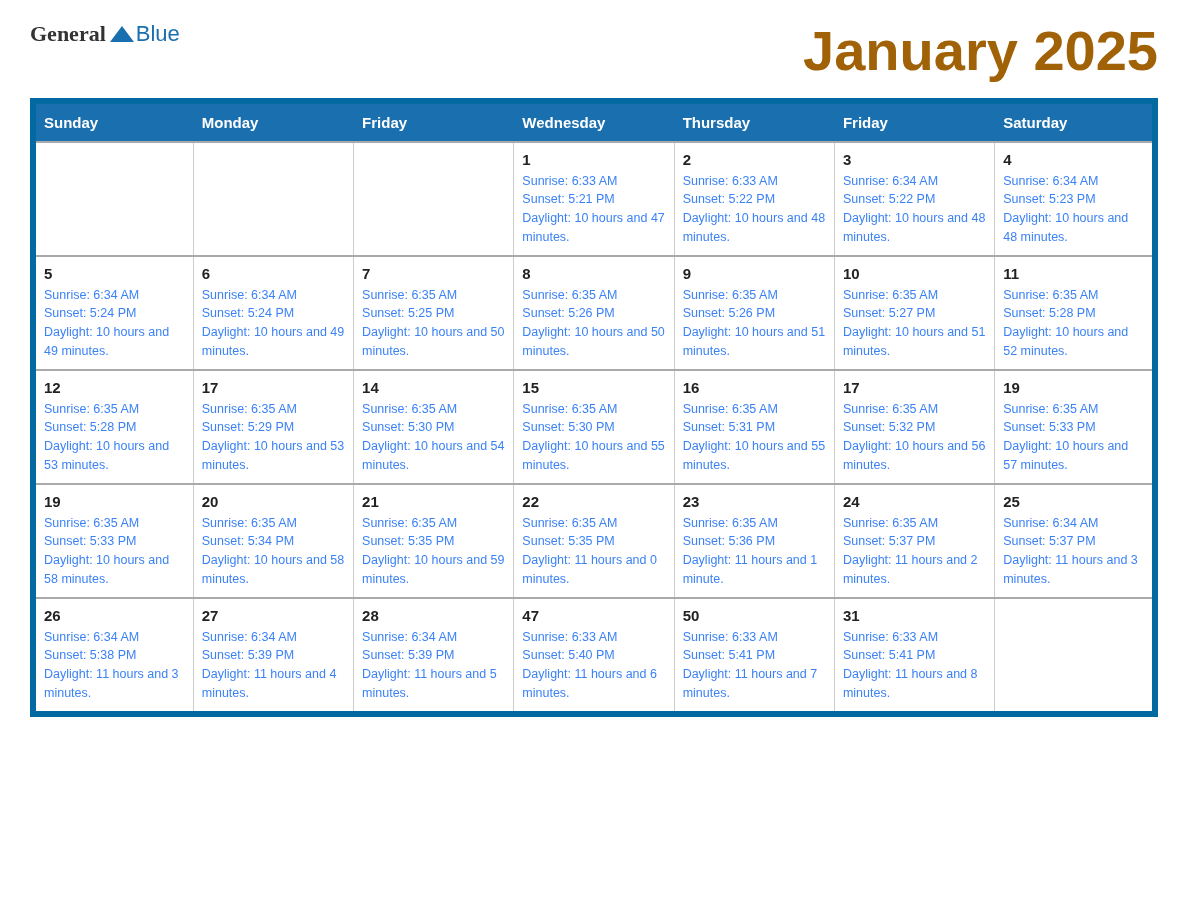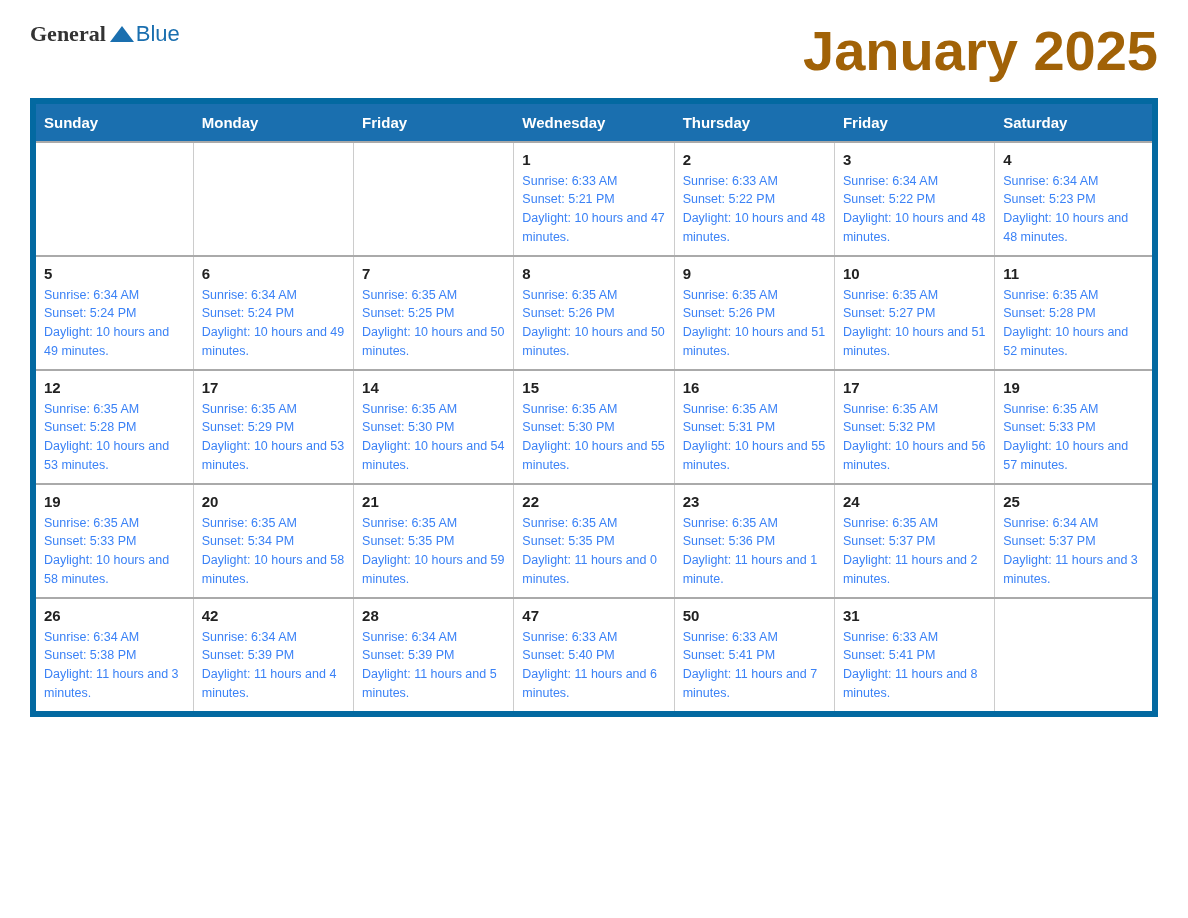--- a/index.html
+++ b/index.html
@@ -235,21 +235,21 @@
           <span class="day-num">25</span>
           <div class="day-info">Sunrise: 6:34 AM<br>Sunset: 5:37 PM<br>Daylight: 11 hours and 3 minutes.</div>
         </td>
       </tr>
       <tr>
         <td>
           <span class="day-num">26</span>
           <div class="day-info">Sunrise: 6:34 AM<br>Sunset: 5:38 PM<br>Daylight: 11 hours and 3 minutes.</div>
         </td>
         <td>
-          <span class="day-num">42</span>
+          <span class="day-num">27</span>
           <div class="day-info">Sunrise: 6:34 AM<br>Sunset: 5:39 PM<br>Daylight: 11 hours and 4 minutes.</div>
         </td>
         <td>
           <span class="day-num">28</span>
           <div class="day-info">Sunrise: 6:34 AM<br>Sunset: 5:39 PM<br>Daylight: 11 hours and 5 minutes.</div>
         </td>
         <td>
           <span class="day-num">47</span>
           <div class="day-info">Sunrise: 6:33 AM<br>Sunset: 5:40 PM<br>Daylight: 11 hours and 6 minutes.</div>
         </td>

